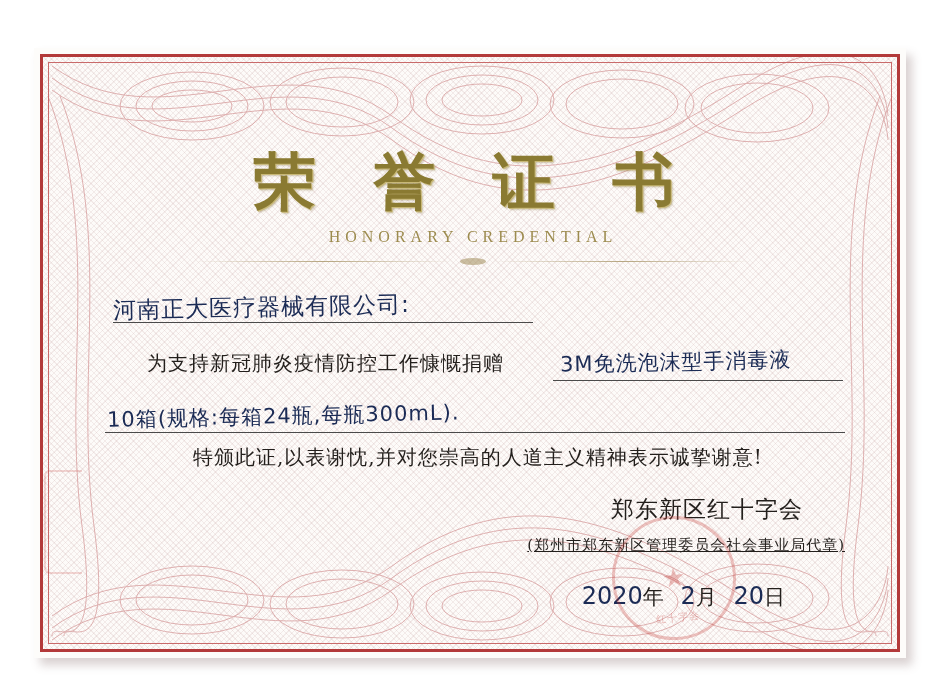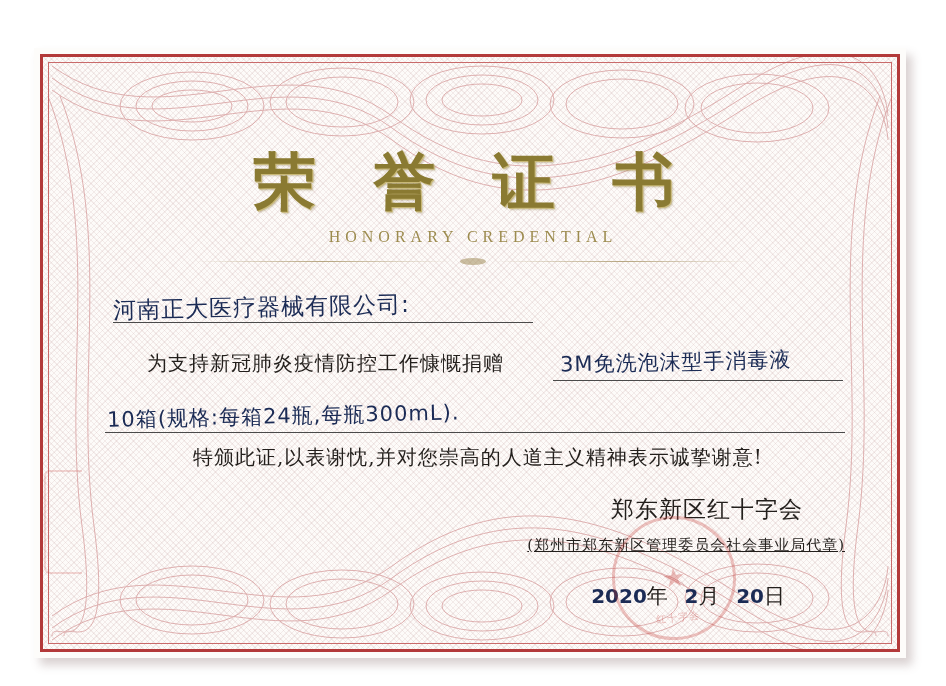--- a/index.html
+++ b/index.html
@@ -176,22 +176,21 @@
     position: absolute;
     right: 60px;
     top: 290px;
     font-family: "DejaVu Serif", serif;
     font-size: 21px;
     color: #231f1c;
   }
   .date .hand-d {
     font-family: "DejaVu Sans", sans-serif;
     color: #1b2b55;
-    font-size: 20px;
-    font-weight: bold;
+    font-size: 24px;
   }
   .date .gap { display: inline-block; width: 10px; }
 
   
   .seal {
     position: absolute;
     left: 612px;
     top: 516px;
     width: 118px;
     height: 118px;

